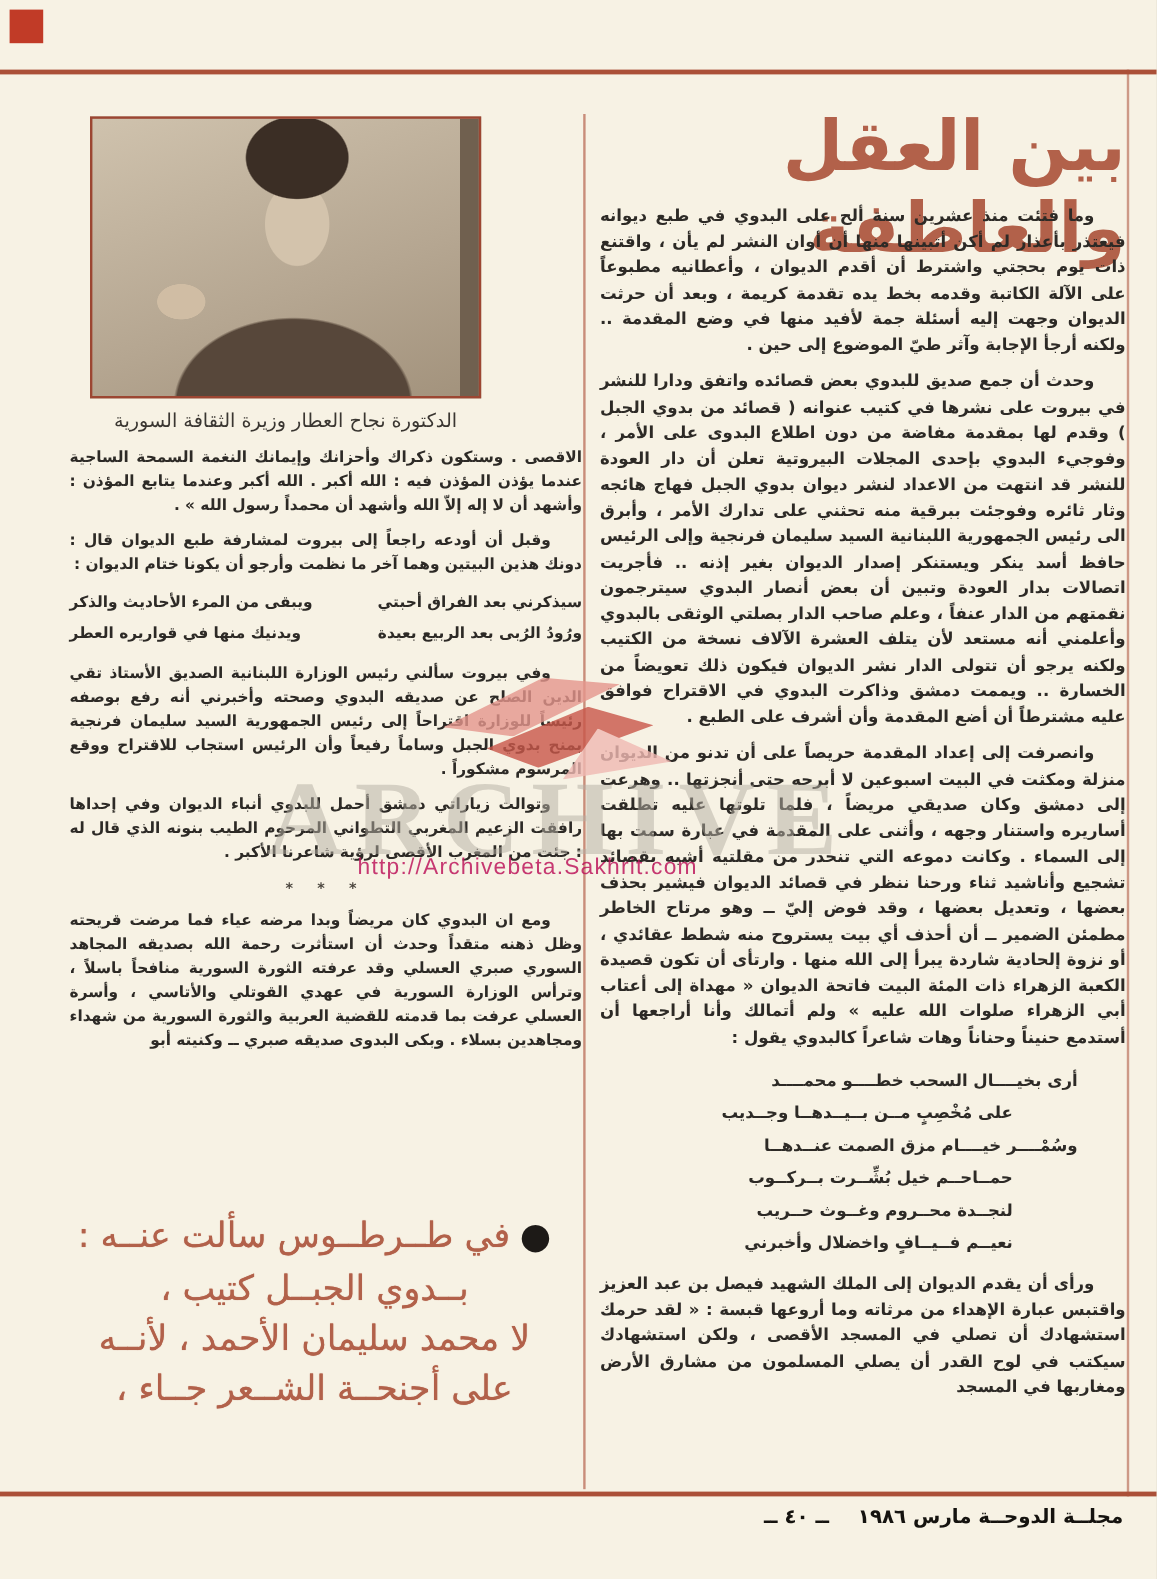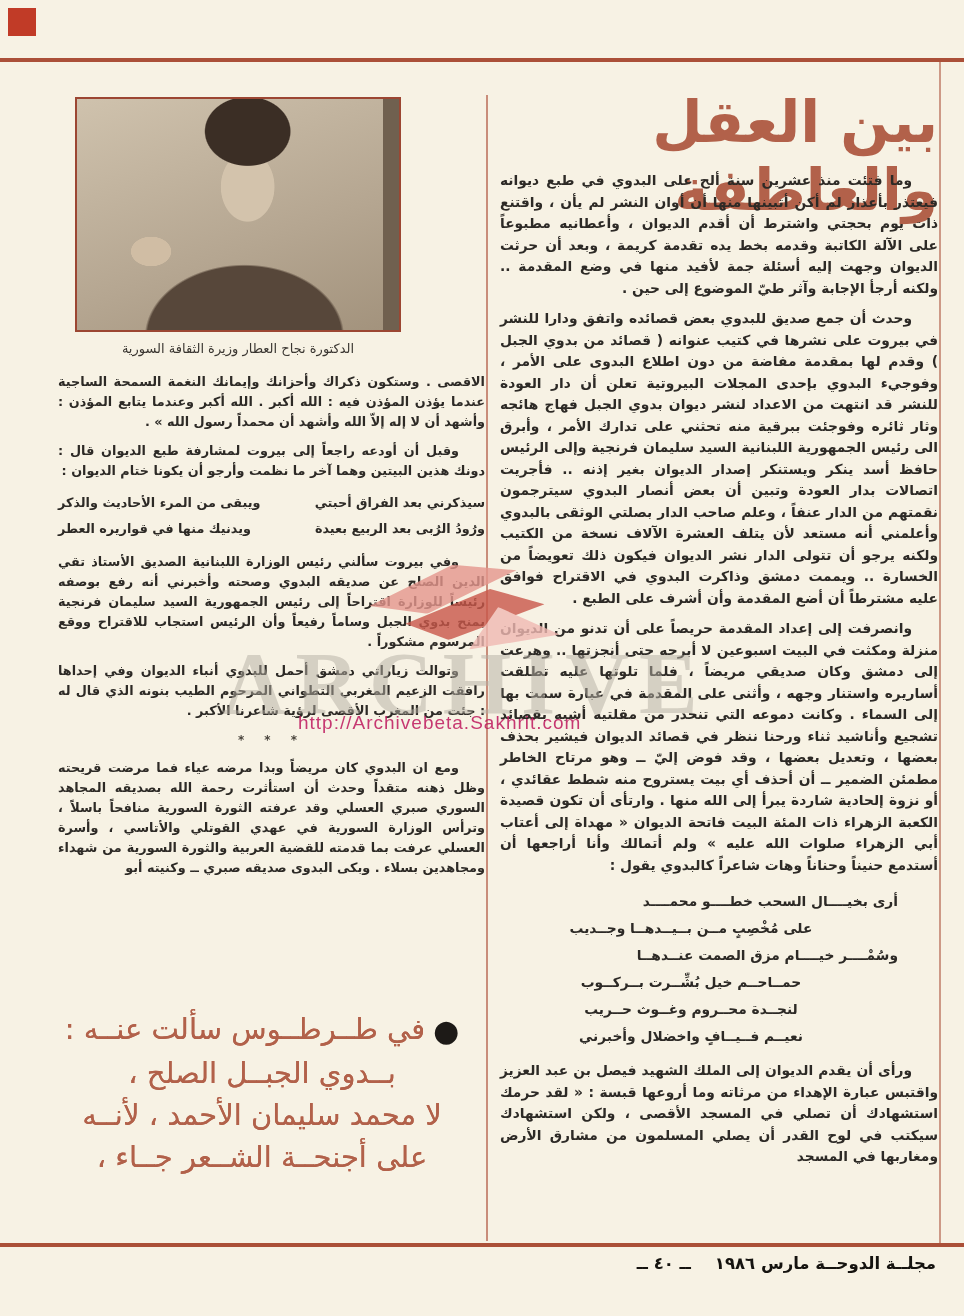--- a/index.html
+++ b/index.html
@@ -32,34 +32,34 @@
     background-image:
       radial-gradient(ellipse 62px 50px at 53% 14%, #3b2e25 0 68%, rgba(59,46,37,0) 70%),
       radial-gradient(ellipse 40px 52px at 53% 38%, #d3c3ac 0 66%, rgba(211,195,172,0) 68%),
       radial-gradient(ellipse 30px 22px at 23% 66%, #d0bda4 0 66%, rgba(208,189,164,0) 68%),
       radial-gradient(ellipse 135px 98px at 52% 103%, #57473a 0 72%, rgba(87,71,58,0) 74%),
       linear-gradient(to left, #70604f 0 16px, rgba(112,96,79,0) 16px),
       linear-gradient(160deg, #cfc2ad 0%, #b5a691 60%, #a2927c 100%);
   }
   .photo-block figcaption{
     margin-top:9px;text-align:center;direction:rtl;
-    font-size:13px;color:#3a3631;
+    font-size:16px;color:#3a3631;
   }
 
   
   .col{position:absolute;direction:rtl;text-align:justify;color:#2d2a26;font-weight:bold;}
   .right-col{left:500px;top:170px;width:438px;font-size:13.8px;line-height:21.5px;}
   .left-col{left:58px;top:372px;width:427px;font-size:12.8px;line-height:20px;}
   .col p{margin:0 0 9px;}
   .col p.indent{text-indent:26px;}
 
   
   .poem{margin:12px 0 10px;direction:rtl;}
   .poem-line{text-align:right;line-height:27px;padding-right:40px;white-space:nowrap;}
-  .poem-line.alt{padding-right:56px;text-align:center;}
+  .poem-line.alt{padding-right:94px;}
 
   
   .verses{margin:4px 0 10px;direction:rtl;}
   .verse-line{display:flex;justify-content:space-between;line-height:26px;}
   .separator{text-align:center;letter-spacing:8px;font-size:12px;color:#4a453d;margin:2px 0 8px;}
 
   
   .pull-quote{
     position:absolute;left:62px;top:1008px;width:400px;
     direction:rtl;text-align:center;color:#b2614a;
@@ -148,21 +148,21 @@
     <p class="indent">وفي بيروت سألني رئيس الوزارة اللبنانية الصديق الأستاذ تقي الدين الصلح عن صديقه البدوي وصحته وأخبرني أنه رفع بوصفه رئيساً للوزارة اقتراحاً إلى رئيس الجمهورية السيد سليمان فرنجية بمنح بدوي الجبل وساماً رفيعاً وأن الرئيس استجاب للاقتراح ووقع المرسوم مشكوراً .</p>
     <p class="indent">وتوالت زياراتي دمشق أحمل للبدوي أنباء الديوان وفي إحداها رافقت الزعيم المغربي التطواني المرحوم الطيب بنونه الذي قال له : جئت من المغرب الأقصى لرؤية شاعرنا الأكبر .</p>
     <div class="separator">* * *</div>
     <p class="indent">ومع ان البدوي كان مريضاً وبدا مرضه عياء فما مرضت قريحته وظل ذهنه متقداً وحدث أن استأثرت رحمة الله بصديقه المجاهد السوري صبري العسلي وقد عرفته الثورة السورية منافحاً باسلاً ، وترأس الوزارة السورية في عهدي القوتلي والأتاسي ، وأسرة العسلي عرفت بما قدمته للقضية العربية والثورة السورية من شهداء ومجاهدين بسلاء . وبكى البدوى صديقه صبري ــ وكنيته أبو</p>
   </div>
 
   <div class="pull-quote">
     <div class="pq-line">
       <span class="bullet">●</span><span>في طــرطــوس سألت عنــه :</span>
     </div>
-    <div class="pq-line">بــدوي الجبــل الصلح ،</div>
+    <div class="pq-line">بــدوي الجبــل كتيب ،</div>
     <div class="pq-line">لا محمد سليمان الأحمد ، لأنــه</div>
     <div class="pq-line">على أجنحــة الشــعر جــاء ،</div>
   </div>
 
   <div class="watermark">
     <div class="wm-logo">
       <div class="wm-l1"></div>
       <div class="wm-l2"></div>
       <div class="wm-l3"></div>
     </div>

